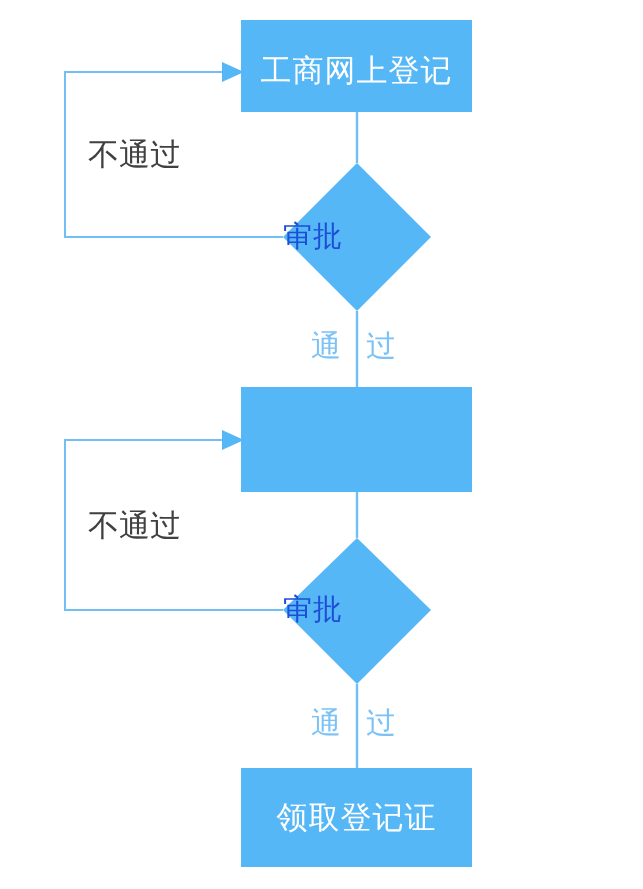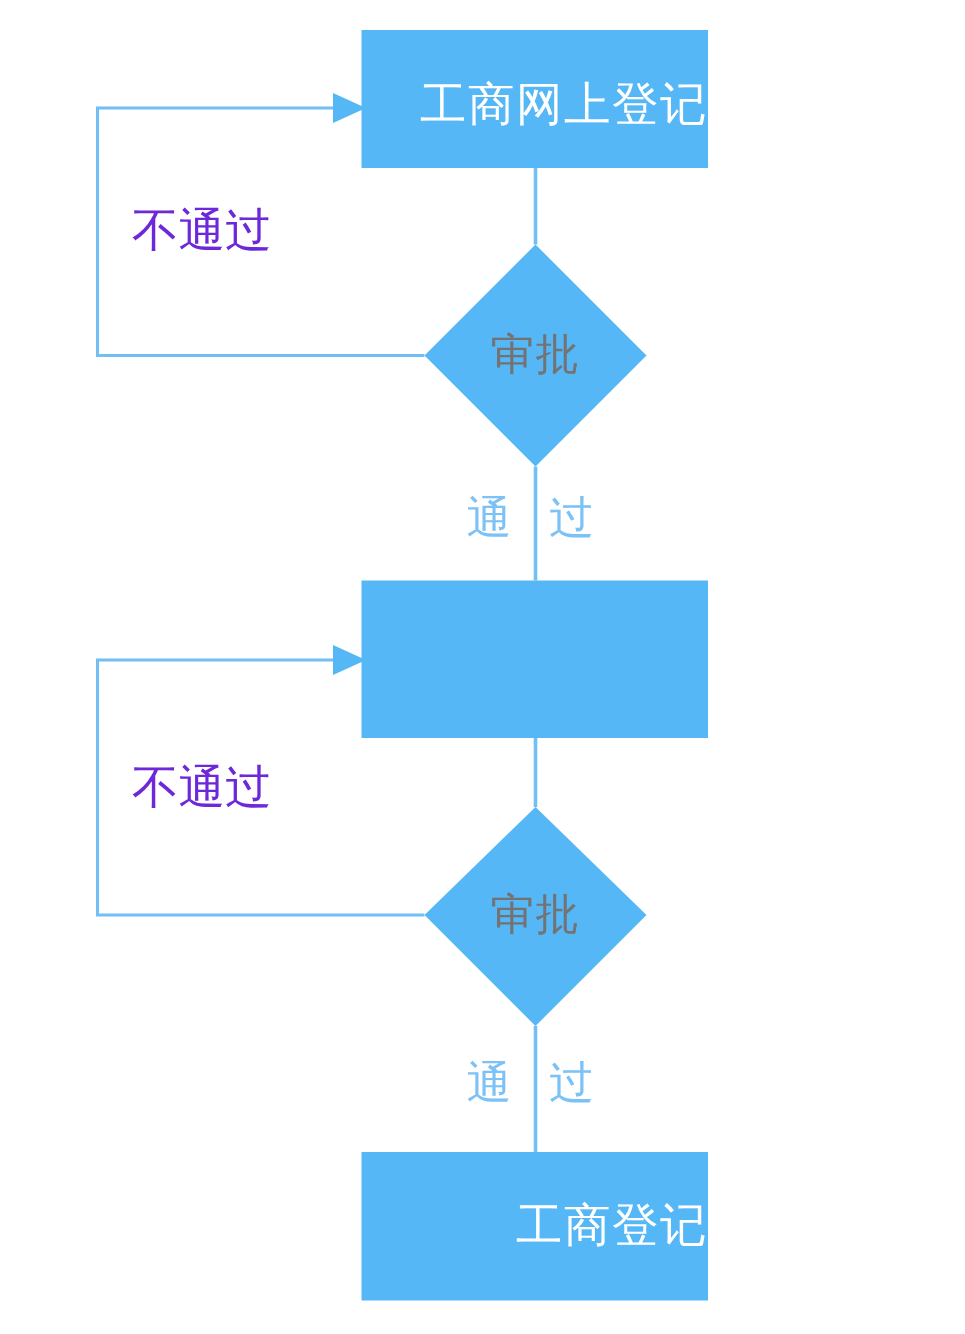--- a/index.html
+++ b/index.html
@@ -24,36 +24,35 @@
     width: 643px;
     height: 889px;
   }
   .node-label {
     position: absolute;
     color: #ffffff;
     font-size: 31px;
     line-height: 1;
     letter-spacing: 1px;
     white-space: nowrap;
-    text-align: right;
+    text-align: center;
     user-select: none;
   }
   .decision-label {
     position: absolute;
-    color: #737373;
+    color: #1d4ed8;
     font-size: 29px;
     line-height: 1;
     letter-spacing: 1px;
     white-space: nowrap;
-    text-align: center;
     user-select: none;
   }
   .edge-label {
     position: absolute;
-    color: #6d28d9;
+    color: #404040;
     font-size: 31px;
     line-height: 1;
     white-space: nowrap;
     user-select: none;
   }
   .edge-label-split {
     position: absolute;
     color: #7cc2f7;
     font-size: 30px;
     line-height: 1;
@@ -93,21 +92,21 @@
     <polygon points="222,430 244,440 222,450" fill="#56b7f7"></polygon>
   </svg>
 
   <div class="node-label" style="left:241px; top:55px; width:231px;">工商网上登记</div>
 
   <div class="decision-label" style="left:283px; top:222px; width:148px;">审批</div>
 
 
   <div class="decision-label" style="left:283px; top:595px; width:148px;">审批</div>
 
-  <div class="node-label" style="left:241px; top:802px; width:231px;">工商登记</div>
+  <div class="node-label" style="left:241px; top:802px; width:231px;">领取登记证</div>
 
   <div class="edge-label" style="left:88px; top:139px;">不通过</div>
 
   <div class="edge-label" style="left:88px; top:510px;">不通过</div>
 
   <div class="edge-label-split" style="left:311px; top:331px;">通</div>
   <div class="edge-label-split" style="left:366px; top:331px;">过</div>
 
   <div class="edge-label-split" style="left:311px; top:708px;">通</div>
   <div class="edge-label-split" style="left:366px; top:708px;">过</div>

